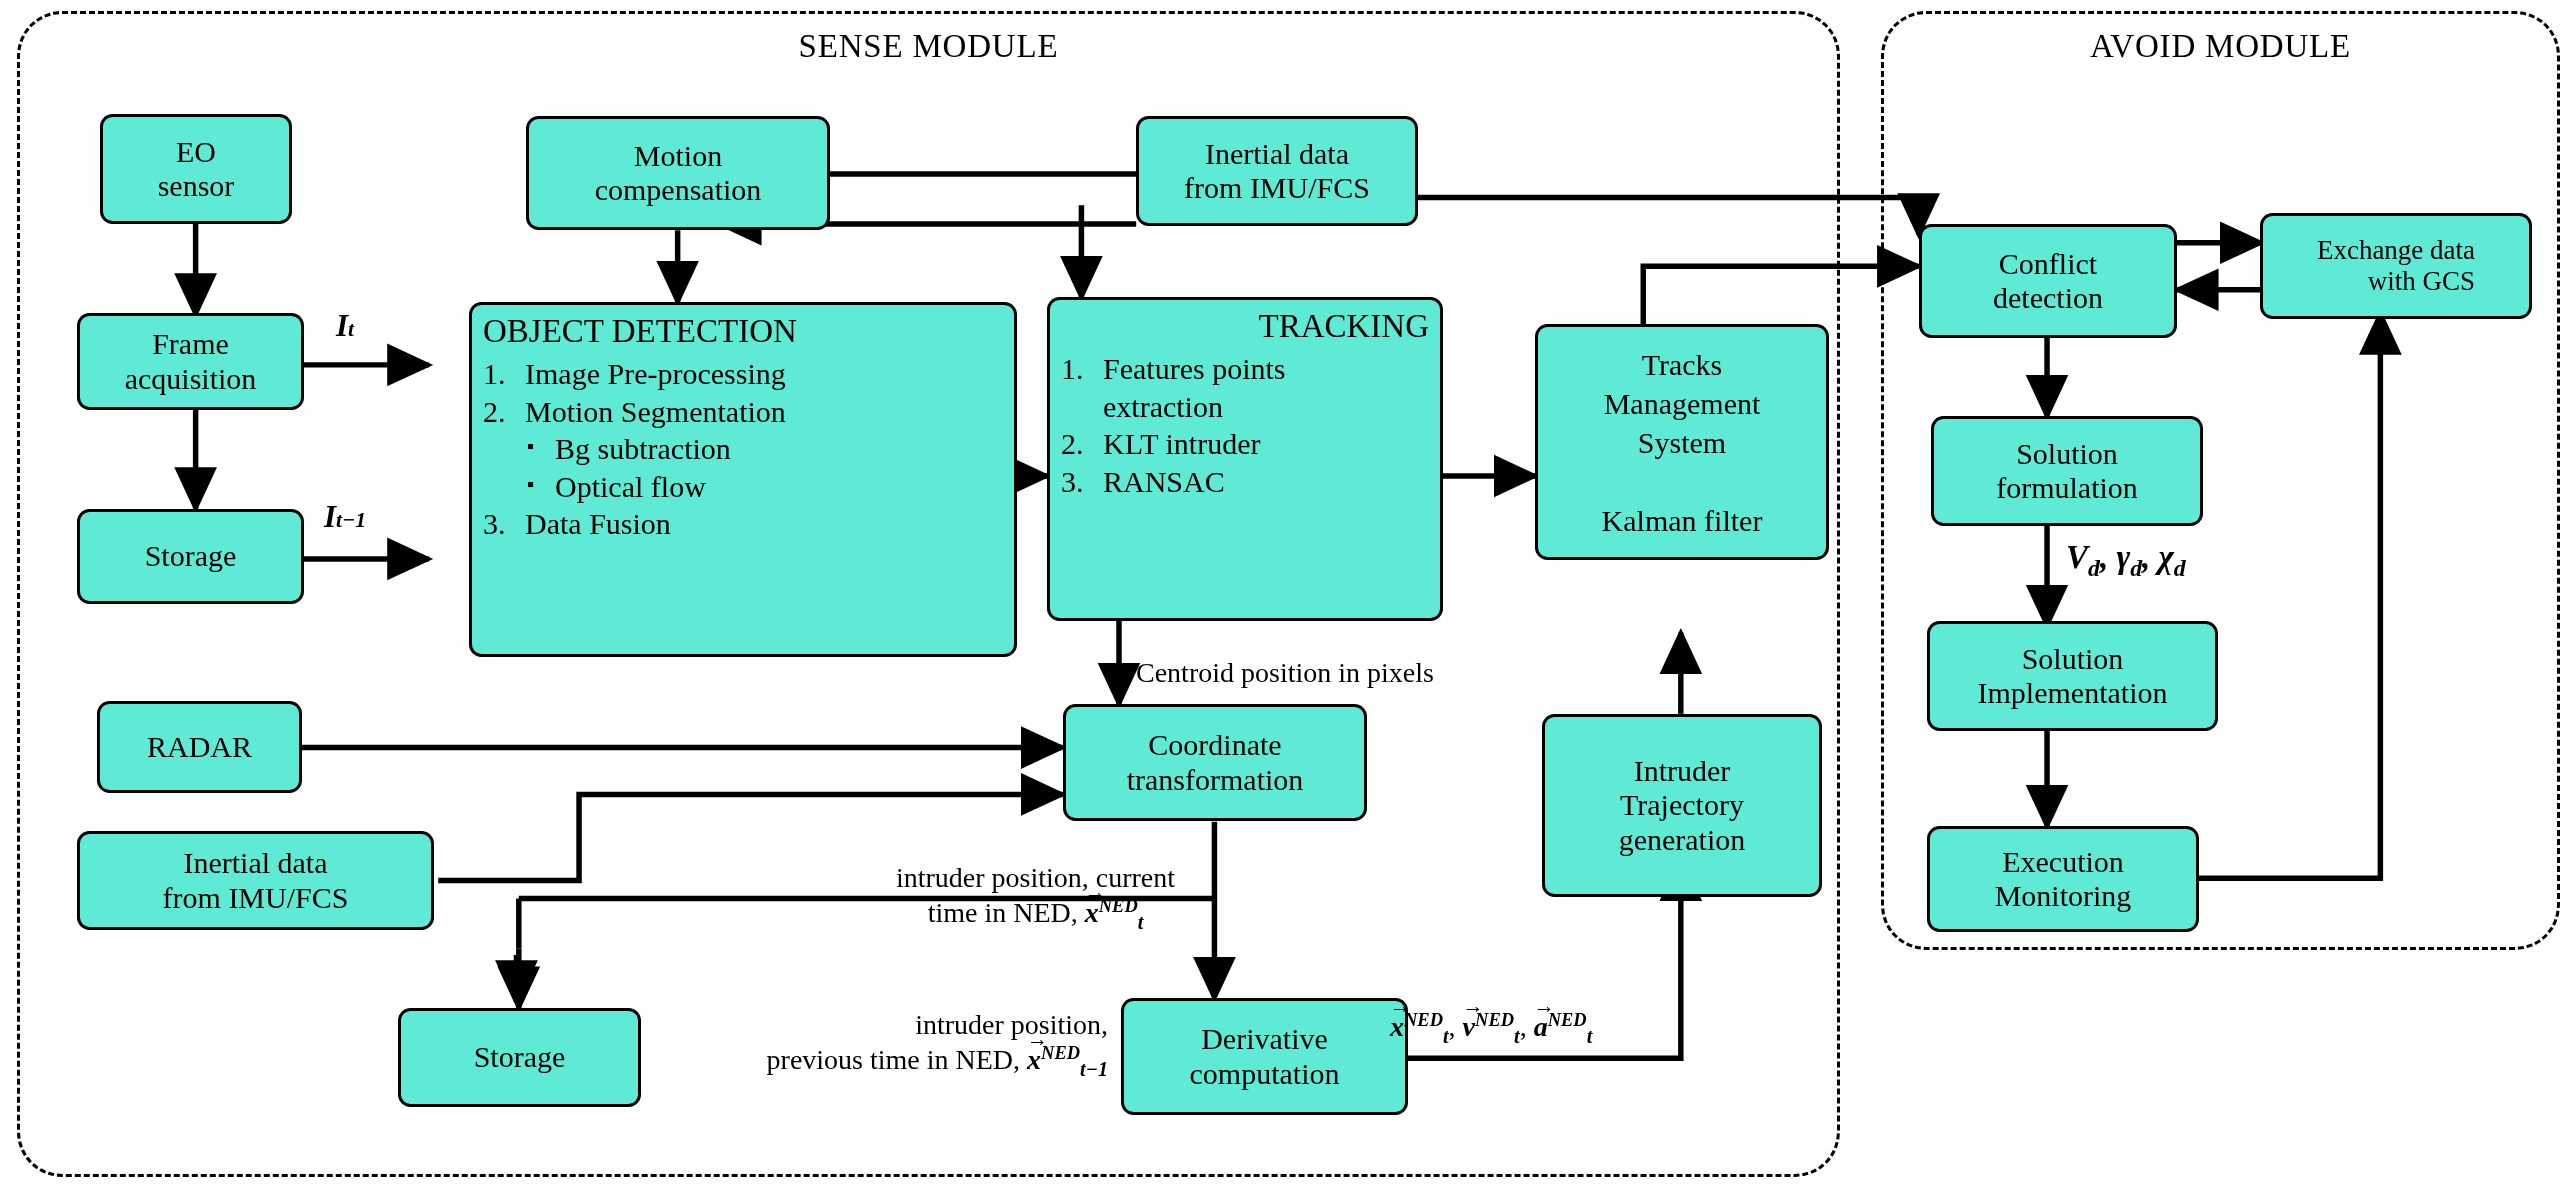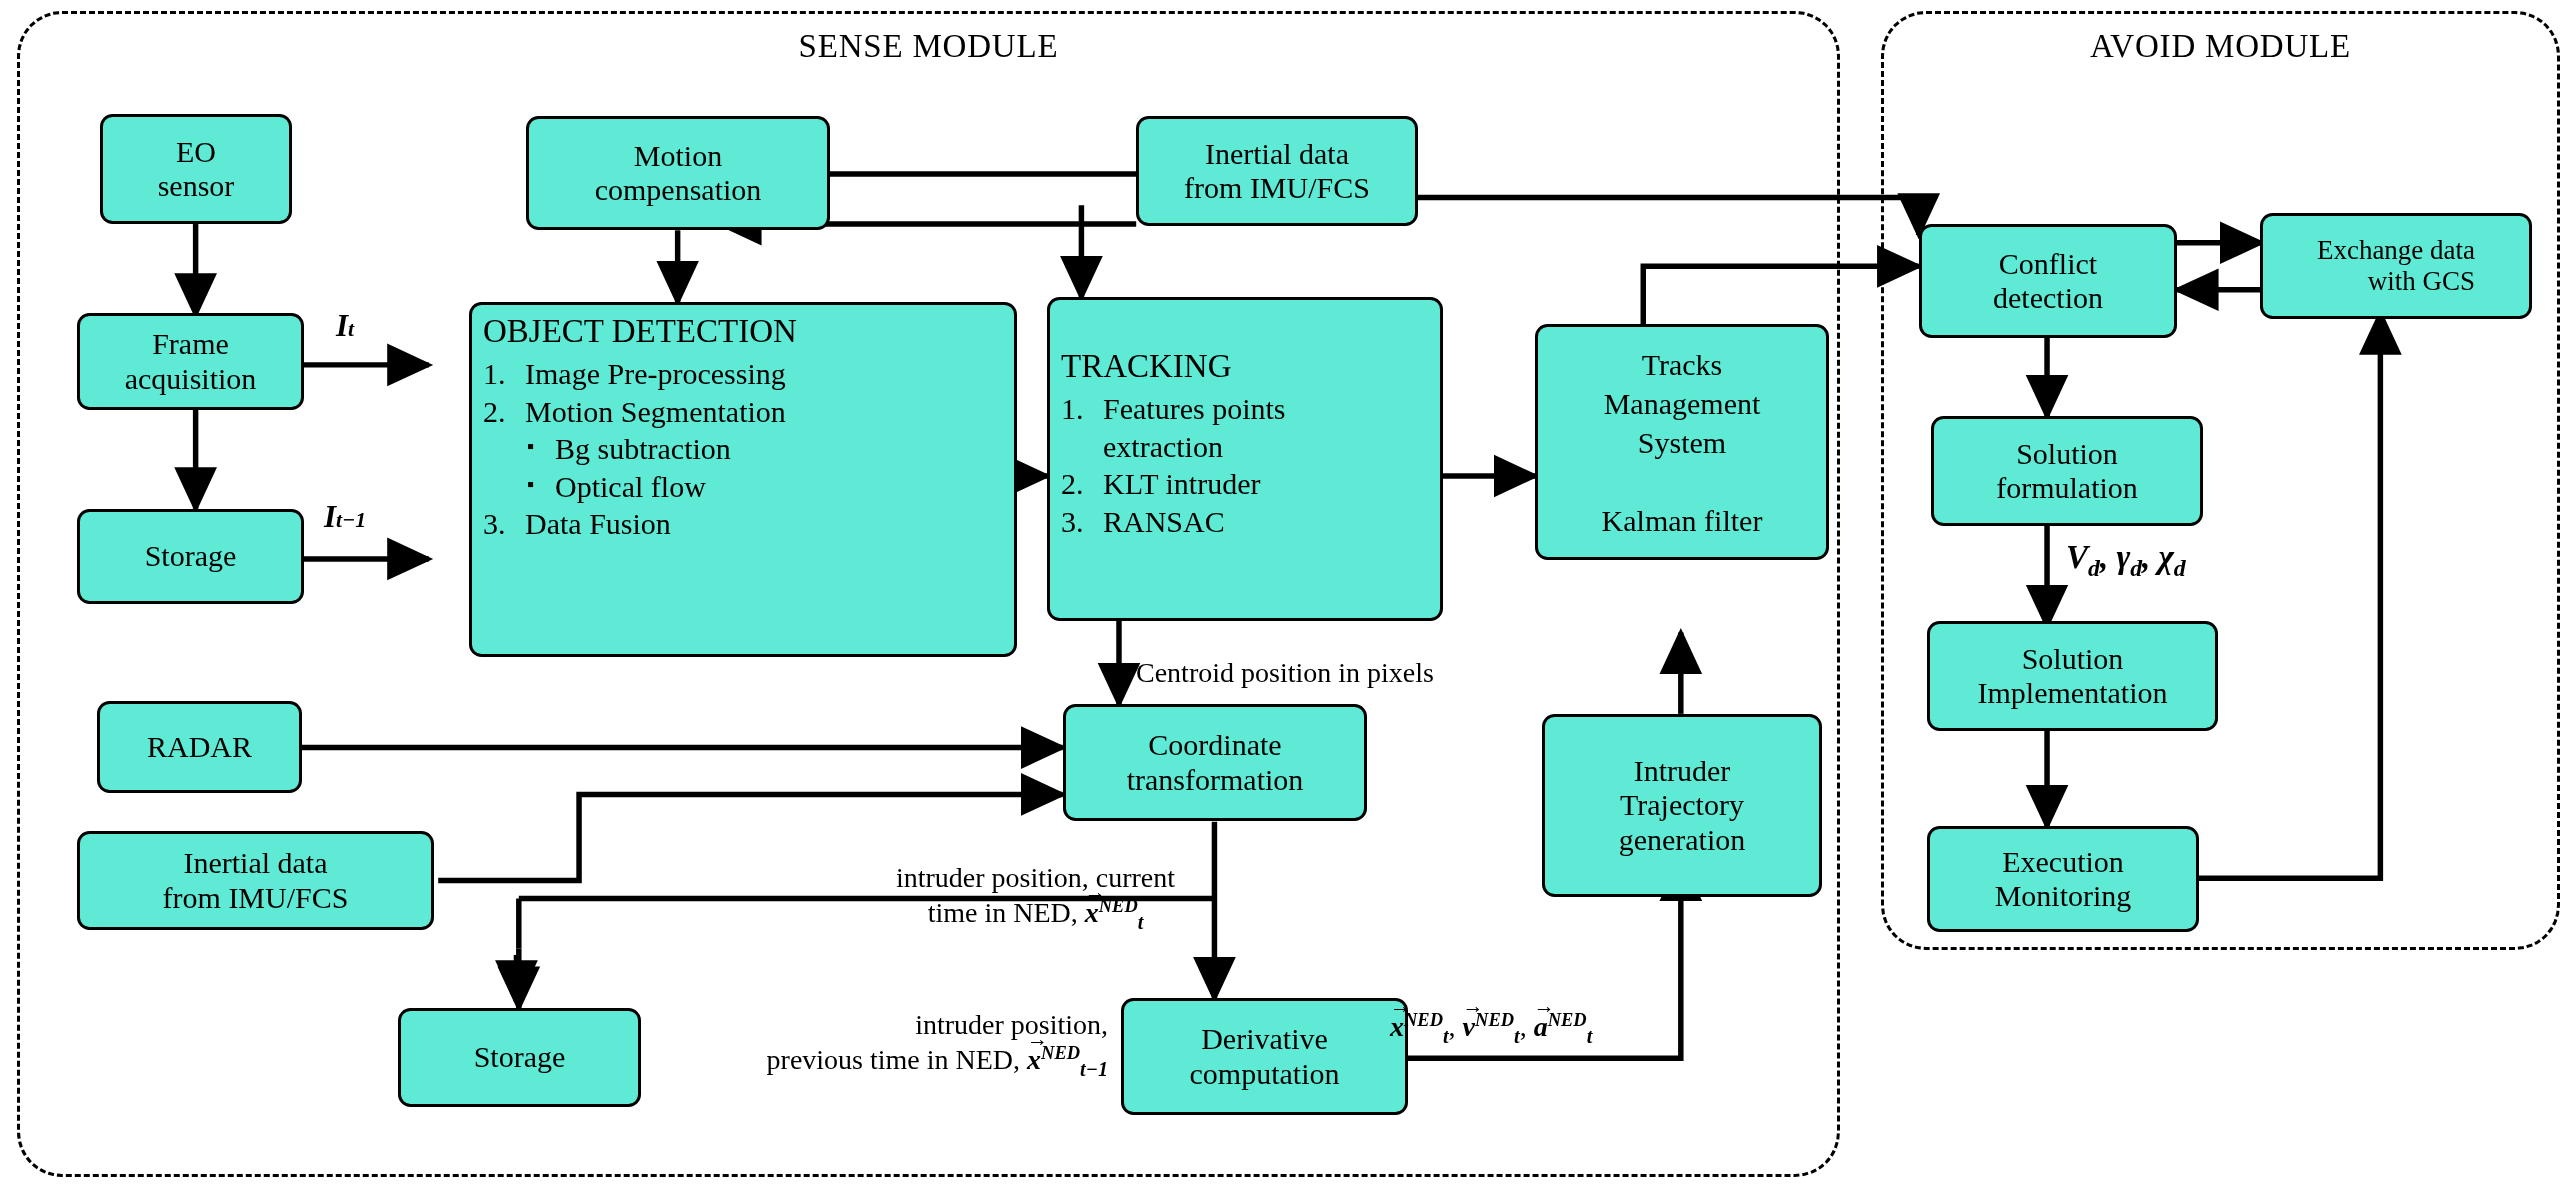--- a/index.html
+++ b/index.html
@@ -286,21 +286,21 @@
         <div class="row">
           <span class="num">3.</span>
           <span>Data Fusion</span>
         </div>
       </div>
     </div>
   </div>
 
   <div class="box left" style="left:1047px; top:297px; width:396px; height:324px;">
     <div style="width:100%;">
-      <span class="proc-title" style="text-align:left;margin-top:40px;">TRACKING</span>
+      <span class="proc-title" style="text-align:right;">TRACKING</span>
       <div class="proc-list">
         <div class="row">
           <span class="num">1.</span>
           <span>Features points</span>
         </div>
         <div class="row">
           <span class="num"></span>
           <span>extraction</span>
         </div>
         <div class="row">

